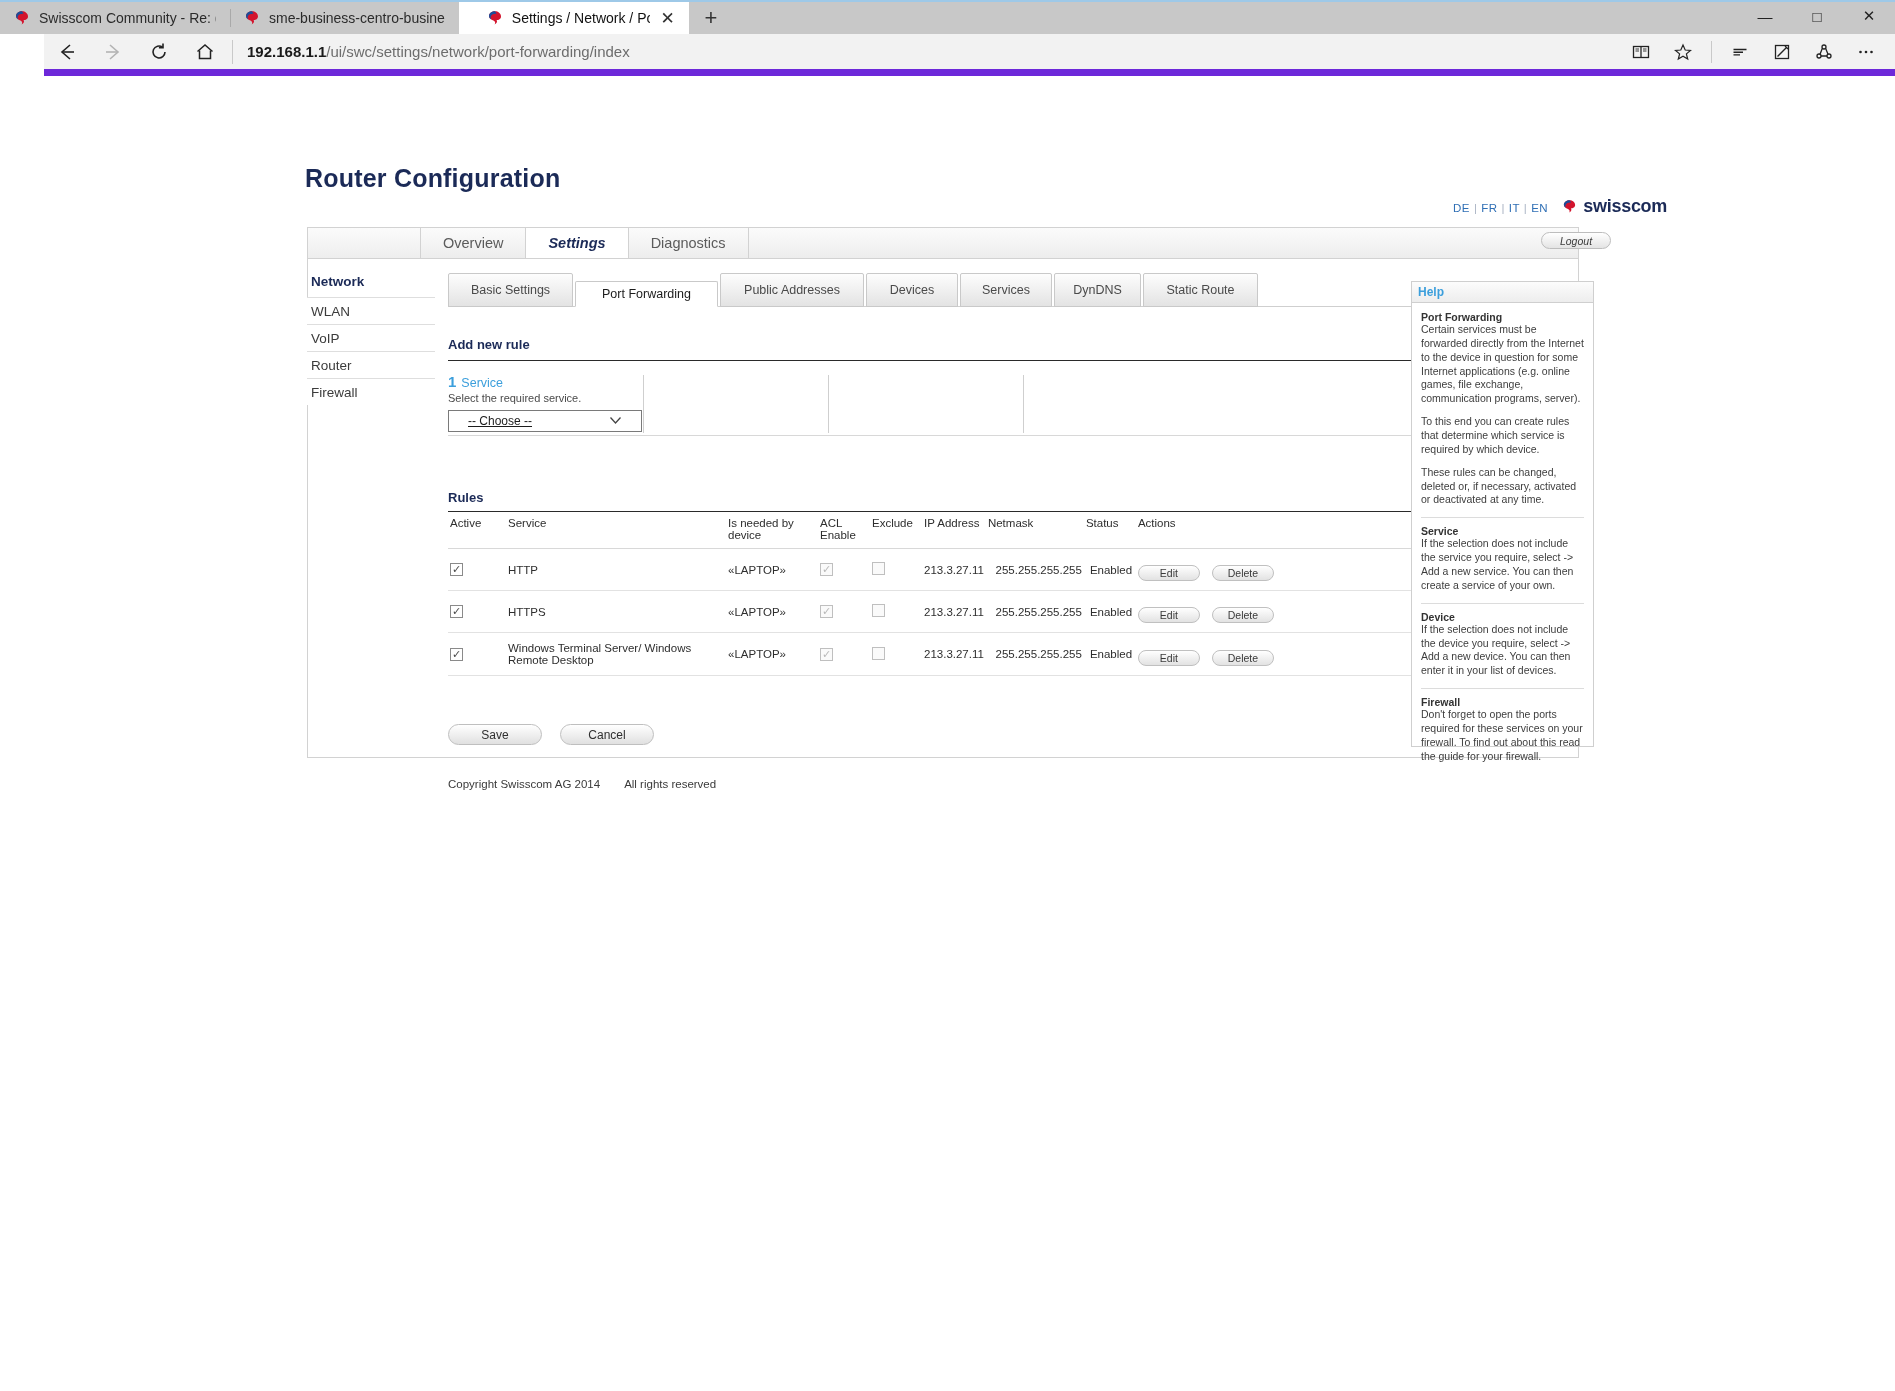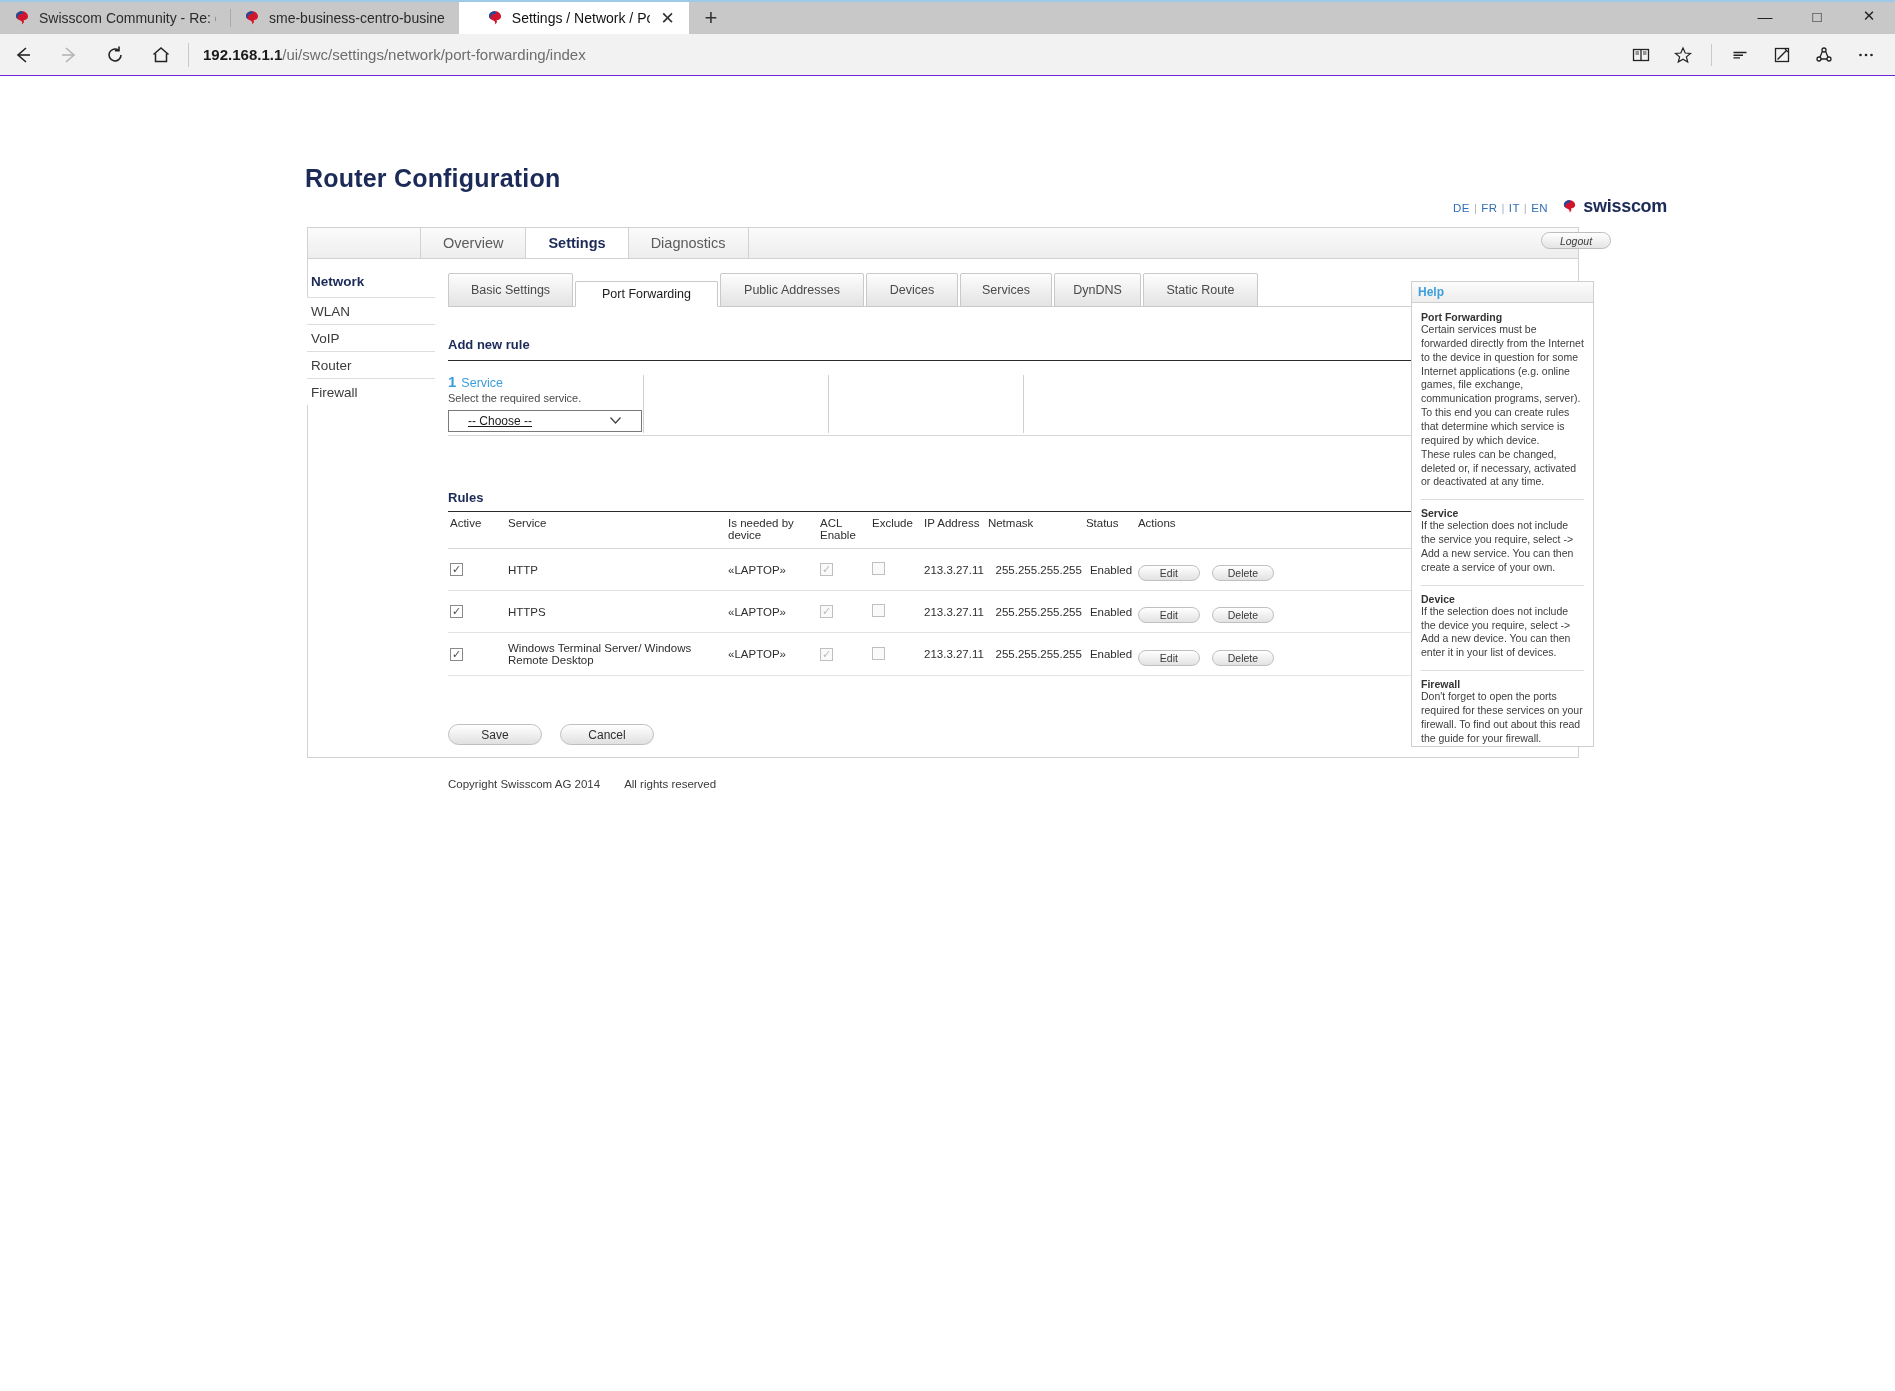--- a/index.html
+++ b/index.html
@@ -45,21 +45,22 @@
     width:52px; height:32px; display:flex; align-items:center; justify-content:center;
     font-size:15px; color:#222;
   }
 
   
   .favicon { width:16px; height:16px; flex:0 0 16px; position:relative; }
   .favicon svg { display:block; }
 
   .navbar {
     height: 42px; background:#f2f2f2; display:flex; align-items:center;
-    border-bottom:1px solid #6d28d9;
+    border-bottom:7px solid #6d28d9;
+    margin-left:44px;
   }
   .navbtn {
     width:46px; height:42px; display:flex; align-items:center; justify-content:center;
     color:#222;
   }
   .navbtn.disabled { color:#b3b3b3; }
   .navsep { width:1px; height:24px; background:#c9c9c9; margin:0 6px 0 4px; }
   .urlbar {
     flex:1; height:42px; display:flex; align-items:center;
     font-size:15px; padding-left:8px; color:#6d6d6d;
@@ -99,21 +100,21 @@
   }
   .topnav .spacerbox { width:113px; border-right:1px solid #d2d2d2; }
   .topnav .navitem {
     padding:0 22px; display:flex; align-items:center; justify-content:center;
     font-size:14.5px; color:#5b5b5b;
     border-right:1px solid #d2d2d2;
     background:linear-gradient(#fbfbfb,#ededed);
   }
   .topnav .navitem.active {
     background:#ffffff; color:#1b2a57; font-weight:bold;
-    position:relative; top:0;
+    position:relative; top:0;font-style:italic;
   }
   .topnav .navrest { flex:1; background:linear-gradient(#fbfbfb,#ededed); }
 
   .logout-btn {
     position:absolute; right:284px; top:156px;
     width:70px; height:17px; border-radius:9px;
     border:1px solid #bdbdbd;
     background:linear-gradient(#ffffff,#e4e4e4);
     font-size:10.5px; color:#3c3c3c;
     display:flex; align-items:center; justify-content:center;font-style:italic;
@@ -227,21 +228,21 @@
   }
   .help-head {
     height:21px; background:linear-gradient(#fcfcfc,#ededed);
     border-bottom:1px solid #cfcfcf;
     display:flex; align-items:center; padding-left:6px;
     font-size:12px; font-weight:bold; color:#3c9fdc;
   }
   .help-body { padding:8px 9px; }
   .help-h { font-size:10.5px; font-weight:bold; color:#333; }
   .help-p { font-size:10.5px; color:#3d3d3d; line-height:1.32; }
-  .help-p + .help-p { }
+  .help-p + .help-p { margin-top:9px; }
   .help-div { border-top:1px solid #dcdcdc; margin:10px 0 7px 0; }
 
   .copyright {
     position:absolute; left:448px; top:702px;
     font-size:11.5px; color:#3a3a3a;
   }
   .copyright span { margin-right:24px; }
 </style>
 </head>
 <body>

